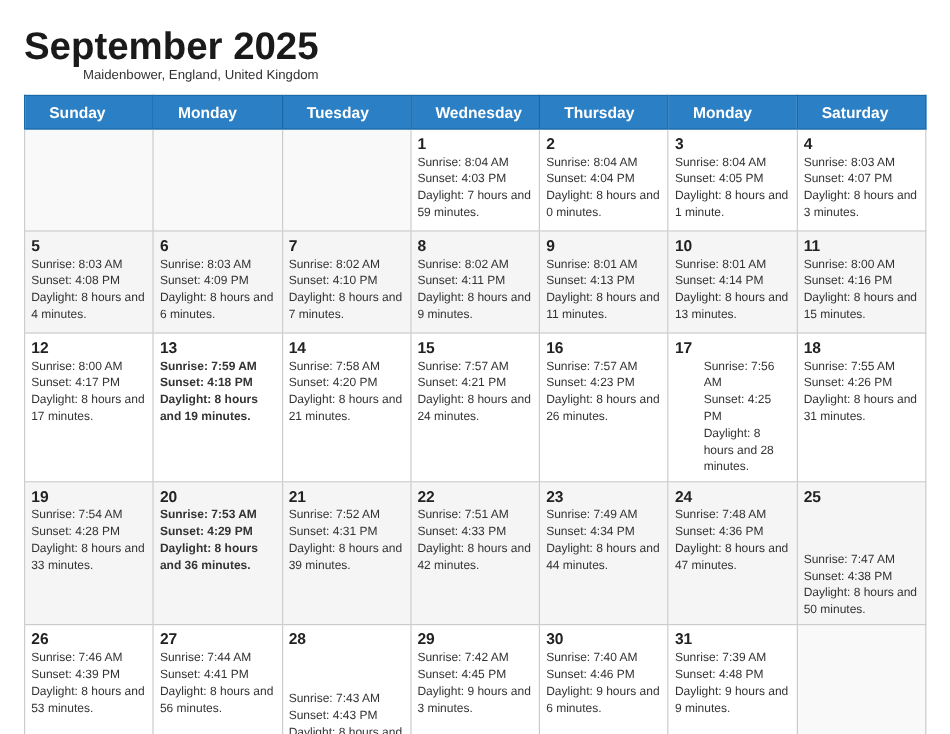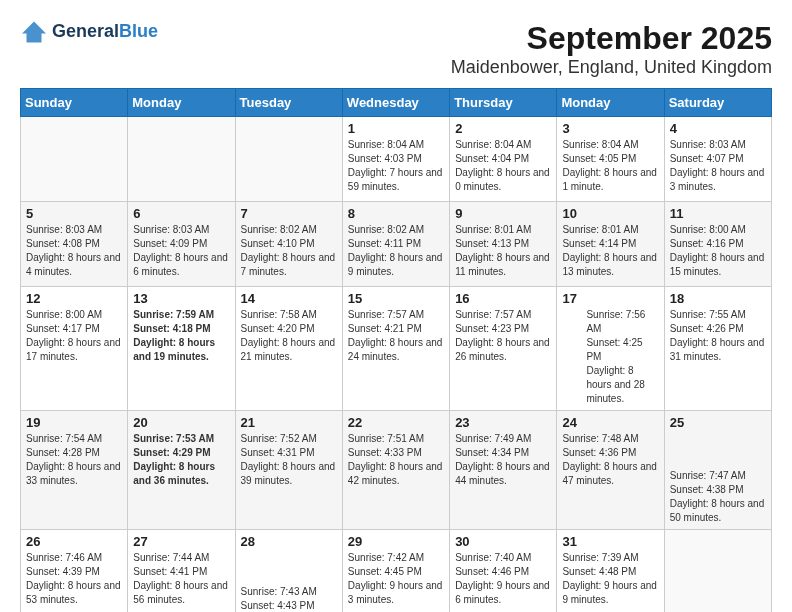--- a/index.html
+++ b/index.html
@@ -37,34 +37,34 @@
     }
     .title-block {
       text-align: right;
     }
     .cal-title {
       font-size: 32px;
       font-weight: bold;
       color: #1a1a1a;
     }
     .cal-subtitle {
-      font-size: 18px;
+      font-size: 11px;
       color: #333;
     }
     table {
       width: 100%;
       border-collapse: collapse;
       table-layout: fixed;
     }
     thead tr th {
       background: #2a7fc5;
       color: #fff;
       font-size: 13px;
       font-weight: bold;
-      padding: 6px 4px;
+      padding: 6px 20px;
       text-align: left;
       border: 1px solid #1a6aaa;
     }
     tbody tr td {
       border: 1px solid #ccc;
       vertical-align: top;
       padding: 4px 5px;
       font-size: 10.5px;
       color: #222;
       height: 85px;
@@ -85,29 +85,20 @@
       color: #333;
     }
     .empty-cell {
       background: #f9f9f9;
     }
   </style>
 </head>
 <body>
 
 <div class="header">
-  <div class="logo">
-    <svg class="logo-icon" width="36" height="32" viewBox="0 0 36 32">
-      <polygon points="18,2 34,18 28,18 28,30 8,30 8,18 2,18" fill="#2a7fc5" opacity="0.85"></polygon>
-      <polygon points="22,2 36,16 30,10" fill="#1a5a9a"></polygon>
-    </svg>
-    <div class="logo-text">
-      <div>General<span>Blue</span></div>
-    </div>
-  </div>
   <div class="title-block">
     <div class="cal-title">September 2025</div>
     <div class="cal-subtitle">Maidenbower, England, United Kingdom</div>
   </div>
 </div>
 
 <table>
   <thead>
     <tr>
     <th>Sunday</th>

